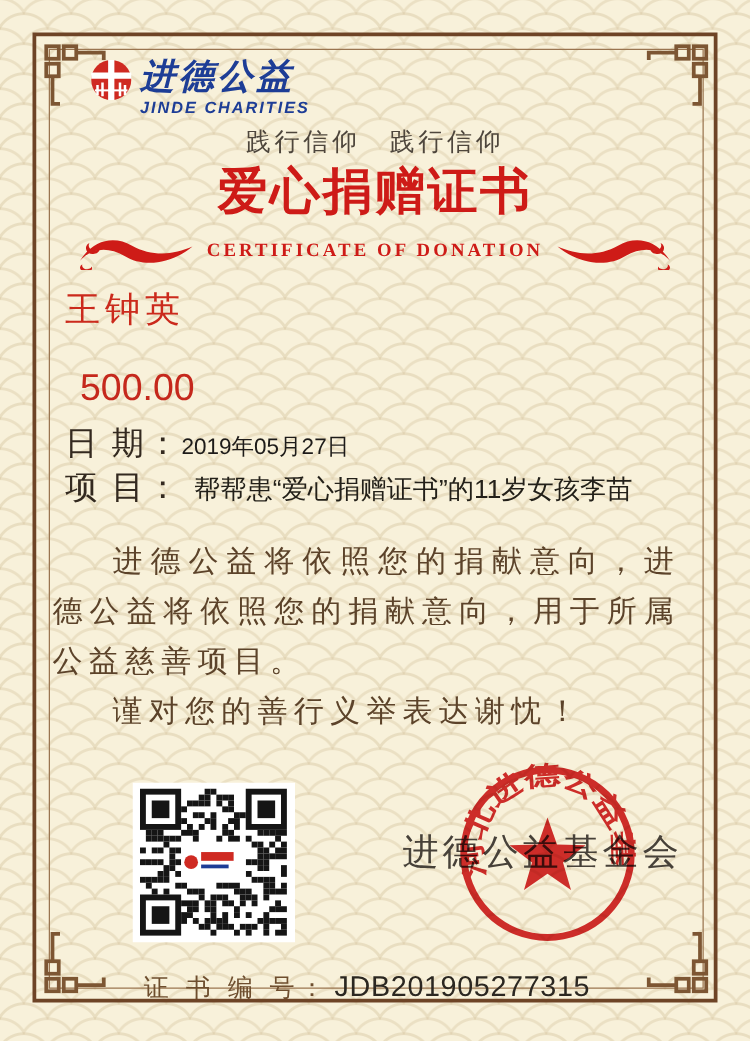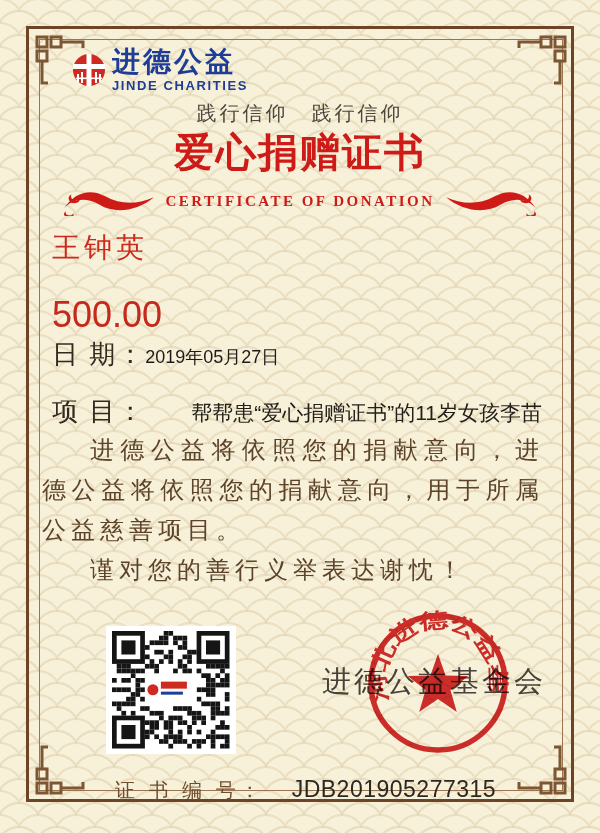--- a/index.html
+++ b/index.html
@@ -14,56 +14,56 @@
     background-position:0 0,19px 12px;}
   .border-outer{position:absolute;left:26px;top:26px;right:26px;bottom:31px;
     border:3px solid #6e4426;pointer-events:none;}
   .border-inner{position:absolute;left:39px;top:39px;right:37px;bottom:42px;
     border:1px solid #9a7550;pointer-events:none;}
   .corner{position:absolute;width:56px;height:56px;}
   .corner.tl{left:33px;top:33px;}
   .corner.tr{right:31px;top:33px;transform:scaleX(-1);}
   .corner.bl{left:33px;bottom:36px;transform:scaleY(-1);}
   .corner.br{right:31px;bottom:36px;transform:scale(-1,-1);}
-  .logo{position:absolute;left:72px;top:47px;display:flex;align-items:center;}
+  .logo{position:absolute;left:72px;top:47px;display:flex;align-items:flex-start;font-style:italic;}
   .logo-text{margin-left:6px;display:flex;flex-direction:column;}
   .logo-cn{font-family:"Liberation Serif","DejaVu Serif",serif;font-weight:700;
     font-size:28px;line-height:30px;color:#1d3d96;letter-spacing:3px;}
   .logo-en{font-size:13px;font-weight:700;color:#1d3d96;letter-spacing:1.6px;margin-top:1px;}
   .tagline{position:absolute;top:100px;left:0;width:100%;text-align:center;
     font-family:"Liberation Serif","DejaVu Serif",serif;
     font-size:20px;letter-spacing:3px;color:#4e463c;}
   .title{position:absolute;top:125px;left:0;width:100%;text-align:center;
     font-family:"Liberation Serif","DejaVu Serif",serif;font-weight:700;
     font-size:40px;line-height:56px;letter-spacing:2px;color:#ce1b17;}
   .subtitle-row{position:absolute;top:186px;left:0;width:100%;
     display:flex;justify-content:center;align-items:center;gap:8px;}
   .subtitle{font-family:"Liberation Serif","DejaVu Serif",serif;font-weight:700;
     font-size:15px;letter-spacing:2.5px;color:#ce1b17;white-space:nowrap;}
   .flourish{width:96px;height:30px;}
   .name{position:absolute;left:52px;top:229px;font-size:28px;letter-spacing:4px;color:#cb2a1c;}
   .row{position:absolute;left:52px;display:flex;align-items:baseline;}
   .row-label{font-size:26px;letter-spacing:2px;color:#33291f;white-space:nowrap;}
   .row-amount{top:294px;}
   .row-date{top:337px;}
-  .row-project{top:394px;gap:36px;}
-  .val-amount{font-size:36px;color:#c5281c;}
+  .row-project{top:372px;}
+  .val-amount{font-size:30px;color:#c5281c;margin-left:12px;}
   .val-date{font-size:18px;color:#1d1b19;}
   .val-project{font-size:21px;color:#232019;margin-left:10px;white-space:nowrap;}
   .body-text{position:absolute;left:42px;top:430px;width:502px;
     font-family:"Liberation Serif","DejaVu Serif",serif;
     font-size:24px;line-height:40px;letter-spacing:5px;color:#5c432a;
     text-align:justify;}
   .body-text p{margin:0;text-indent:2em;}
   .qr{position:absolute;left:106px;top:626px;width:130px;height:128px;}
   .signature{position:absolute;left:322px;top:662px;font-size:29px;
     letter-spacing:3px;color:#474139;white-space:nowrap;}
   .stamp{position:absolute;left:352px;top:597px;width:172px;height:172px;
     mix-blend-mode:multiply;opacity:.93;}
-  .cert-row{position:absolute;left:115px;top:762px;display:flex;align-items:baseline;gap:24px;}
+  .cert-row{position:absolute;left:115px;top:762px;display:flex;align-items:baseline;}
   .cert-label{font-size:20px;letter-spacing:4px;color:#6e4e2e;white-space:nowrap;}
   .cert-number{font-size:23px;color:#2b2721;margin-left:4px;letter-spacing:.5px;margin-top:14px;}
 </style>
 </head>
 <body>
 
 <div class="page">
 
   <div class="border-outer"></div>
   <div class="border-inner"></div>

